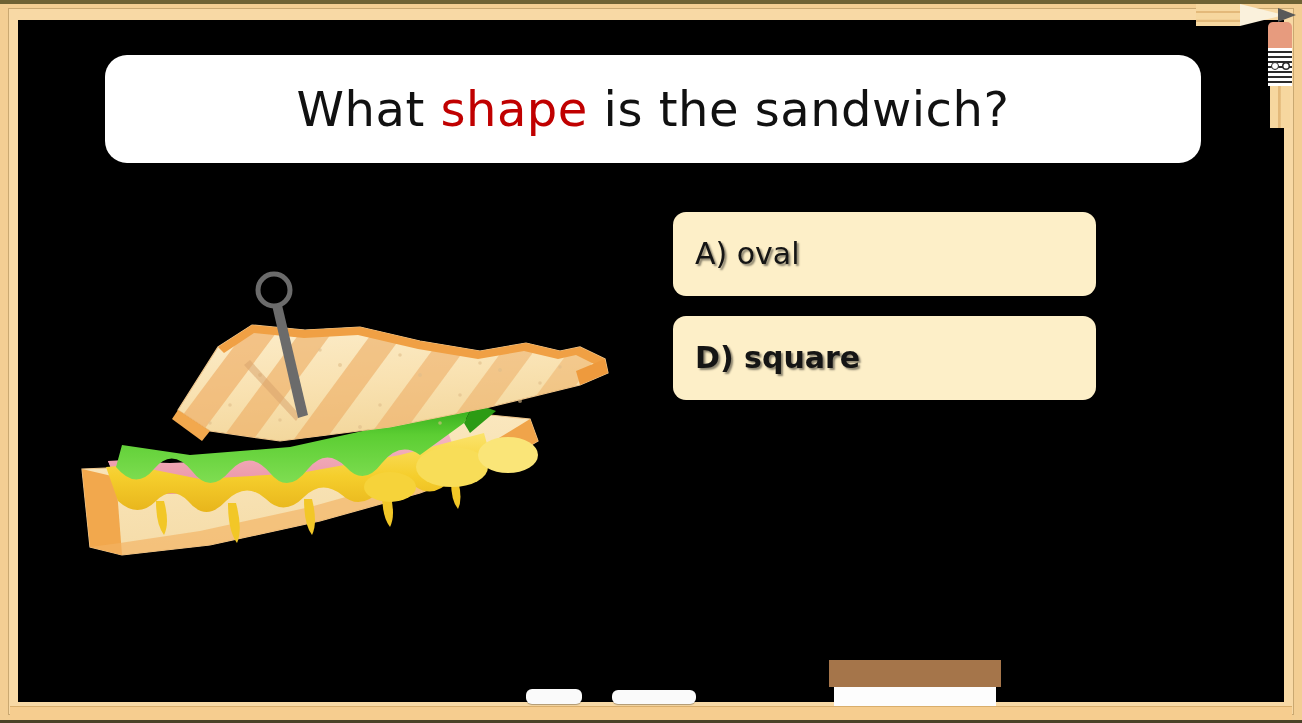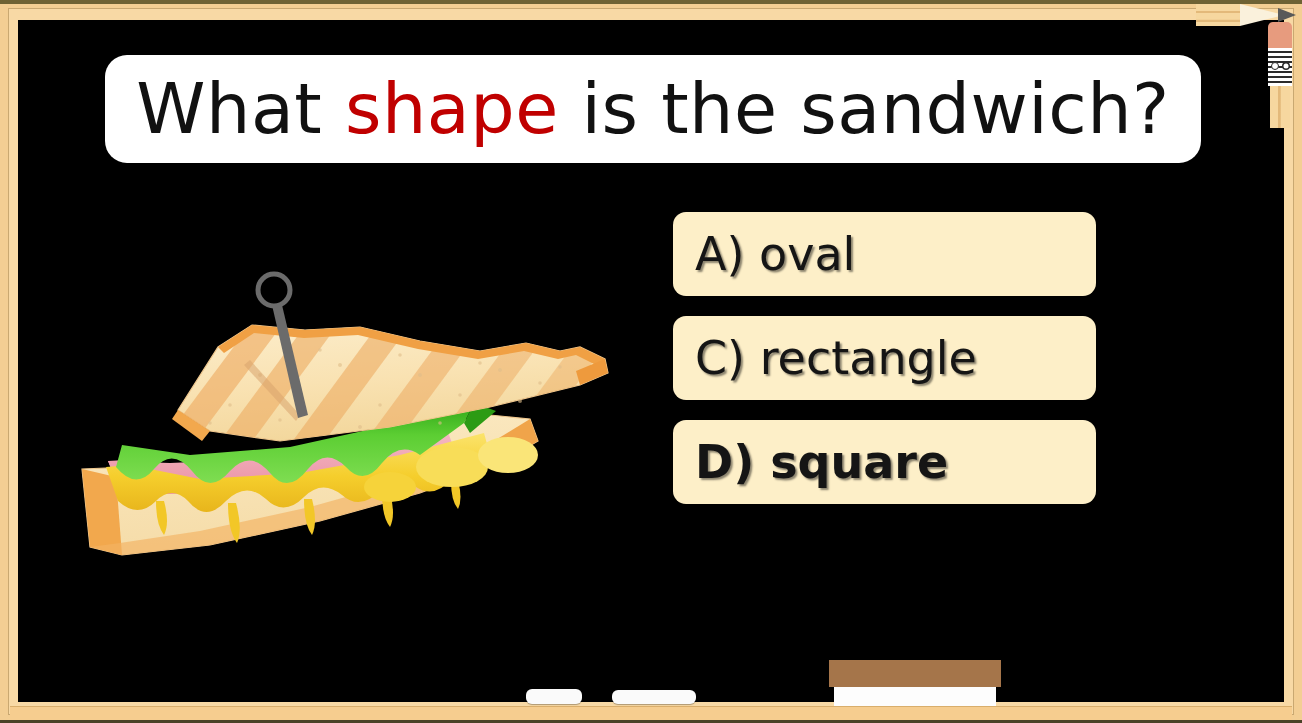--- a/index.html
+++ b/index.html
@@ -156,21 +156,21 @@
     width: 1096px;
     height: 108px;
     background: #FFFFFF;
     border-radius: 22px;
     display: flex;
     align-items: center;
     justify-content: center;
   }
   .title-text {
     font-family: "DejaVu Sans", sans-serif;
-    font-size: 70px;
+    font-size: 48px;
     font-weight: 400;
     color: #111111;
     letter-spacing: 0.5px;
     white-space: nowrap;
     line-height: 1;
   }
   .title-text .hl {
     color: #C00000;
   }
 
@@ -190,21 +190,21 @@
     margin-bottom: 20px;
     display: flex;
     align-items: center;
     box-sizing: border-box;
     padding-left: 22px;
     box-shadow: 3px 4px 5px rgba(0,0,0,0.55);
   }
   .option-box:last-child { margin-bottom: 8px; font-weight: bold; }
   .option-text {
     font-family: "DejaVu Sans", sans-serif;
-    font-size: 46px;
+    font-size: 30px;
     color: #151515;
     white-space: nowrap;
     line-height: 1;
     text-shadow: 2px 2px 2px rgba(0,0,0,0.45);
   }
 
   
   .sandwich {
     position: absolute;
     left: 60px;
@@ -403,23 +403,20 @@
         <circle cx="214" cy="35" r="16" fill="none" stroke="#6B6B6B" stroke-width="5"></circle>
       </g>
     </svg>
   </div>
 
   <div class="options">
     <div class="option-box">
       <span class="option-text">A) oval</span>
     </div>
     <div class="option-box">
-      <span class="option-text">C) rectangle</span>
-    </div>
-    <div class="option-box">
       <span class="option-text">D) square</span>
     </div>
   </div>
 
   <div class="chalk chalk-1"></div>
   <div class="chalk chalk-2"></div>
   <div class="duster">
     <div class="felt"></div>
     <div class="wood"></div>
   </div>

